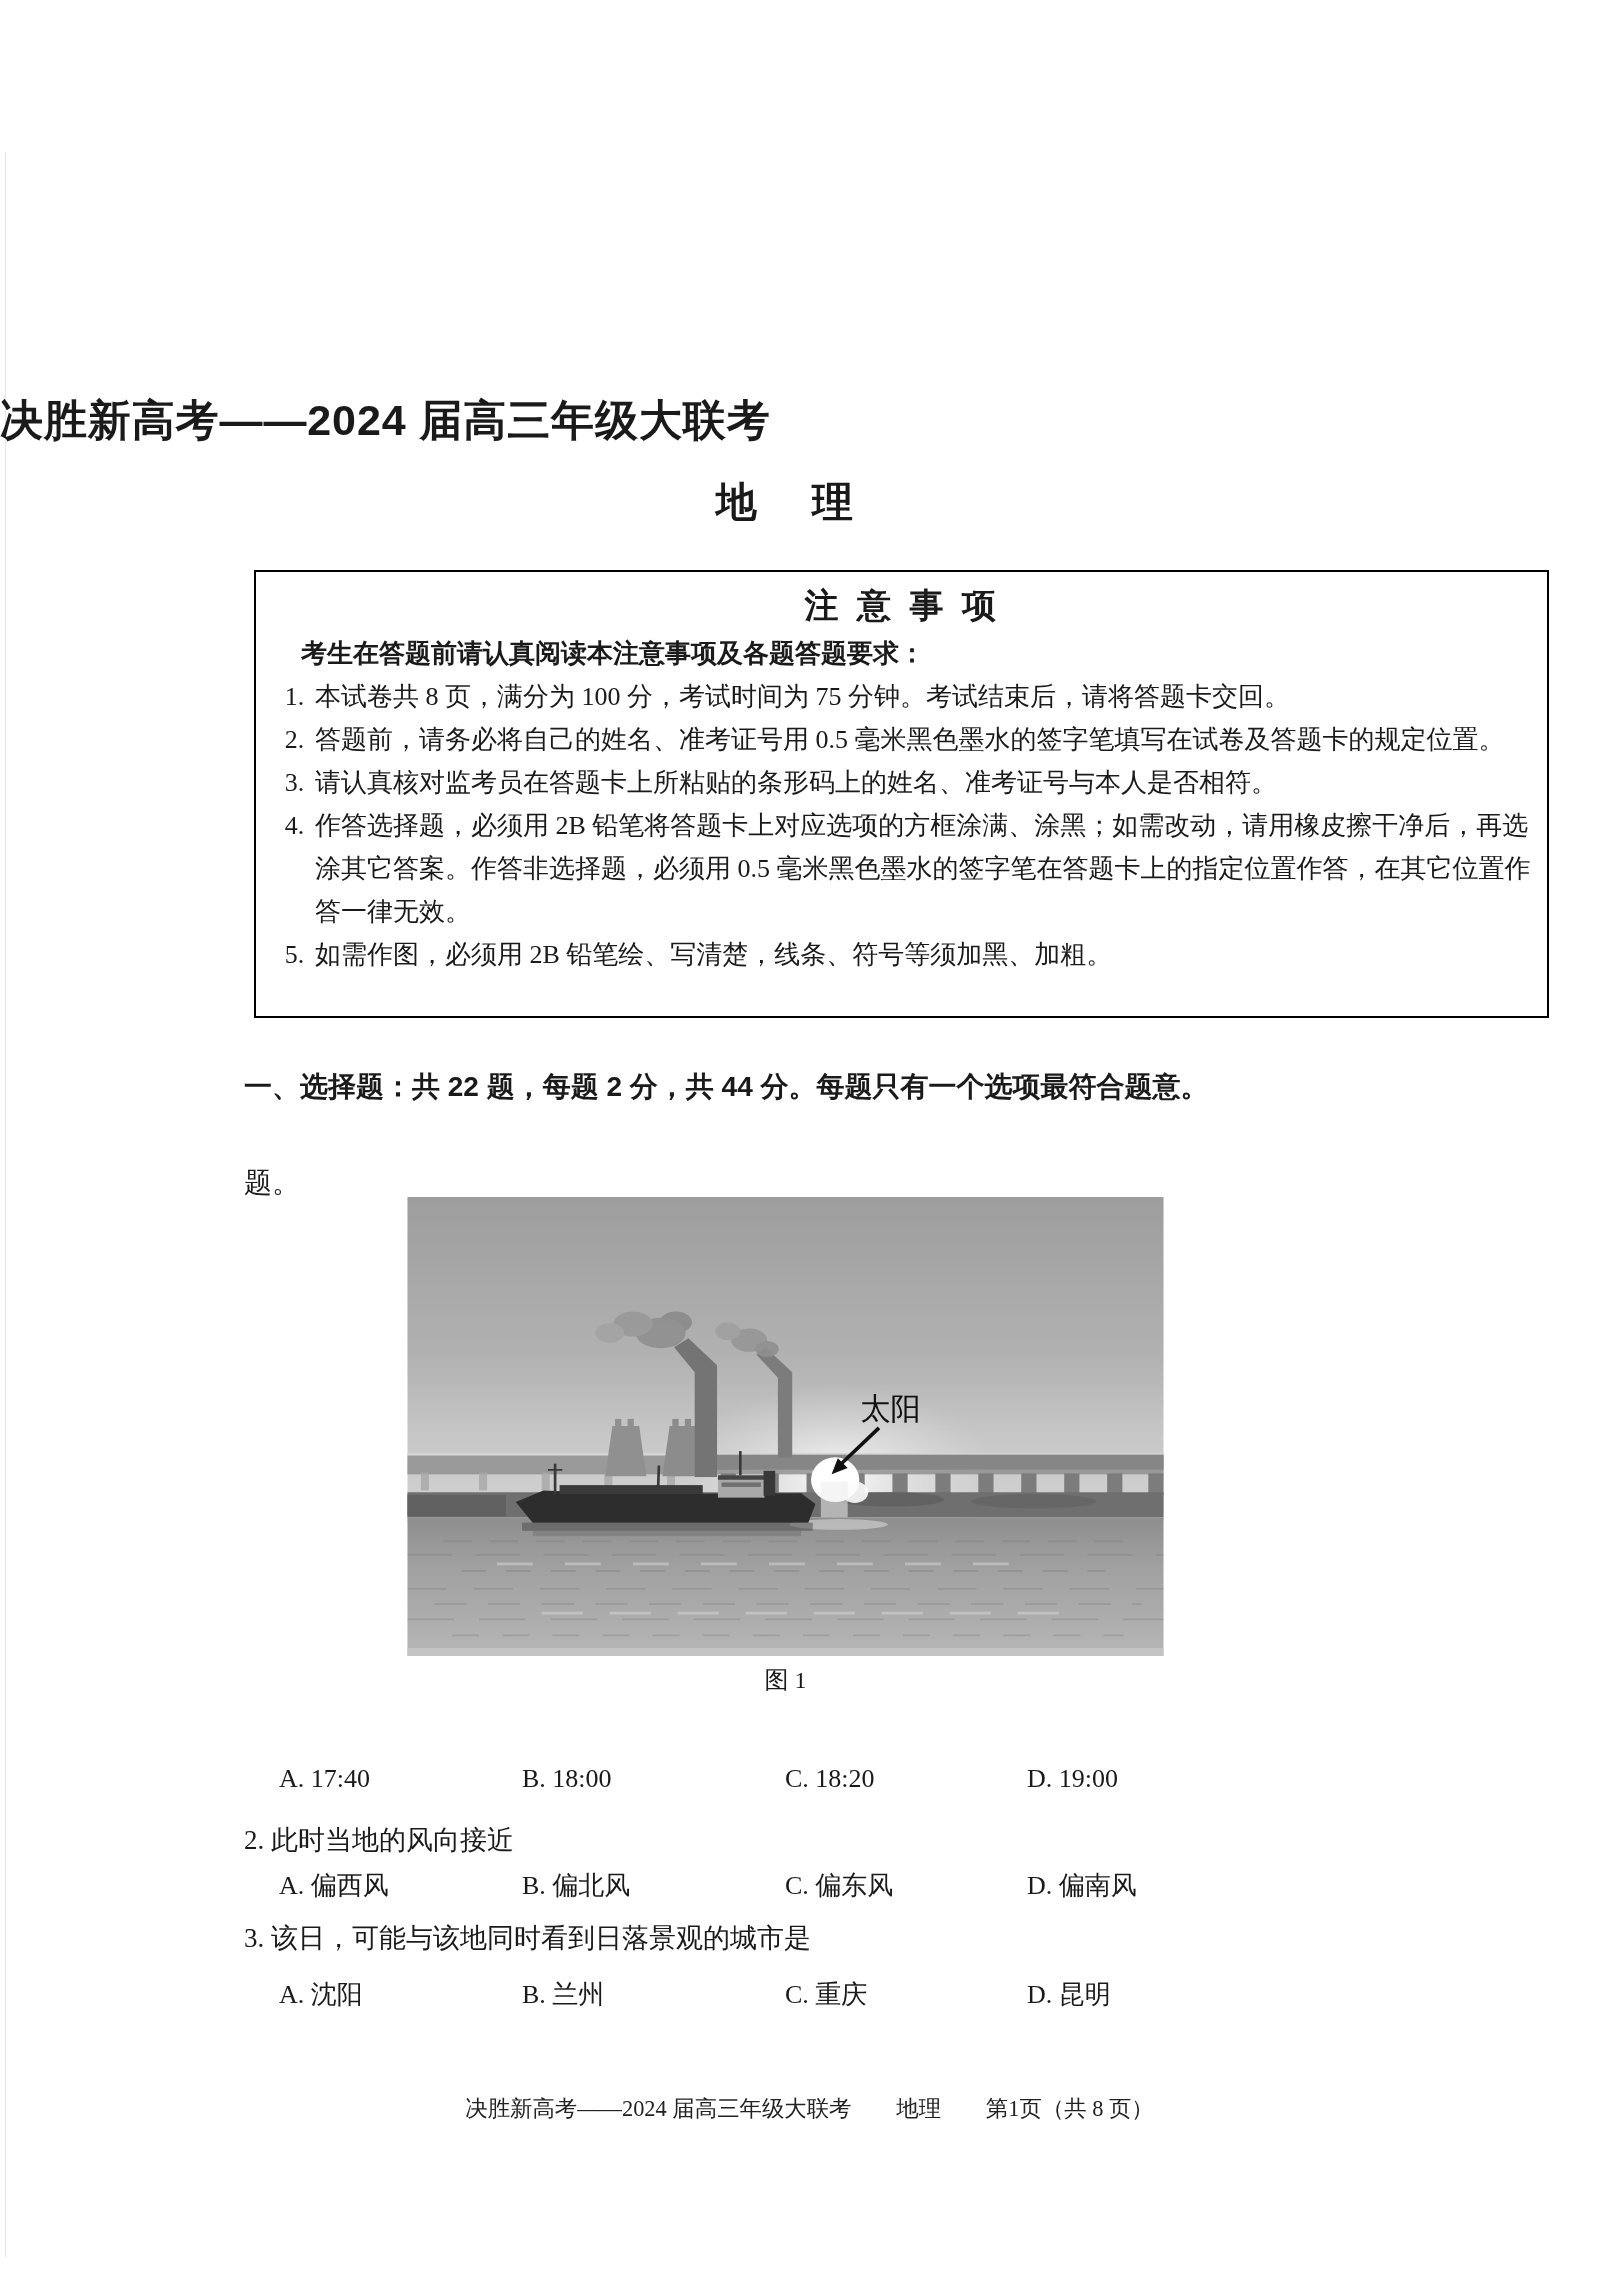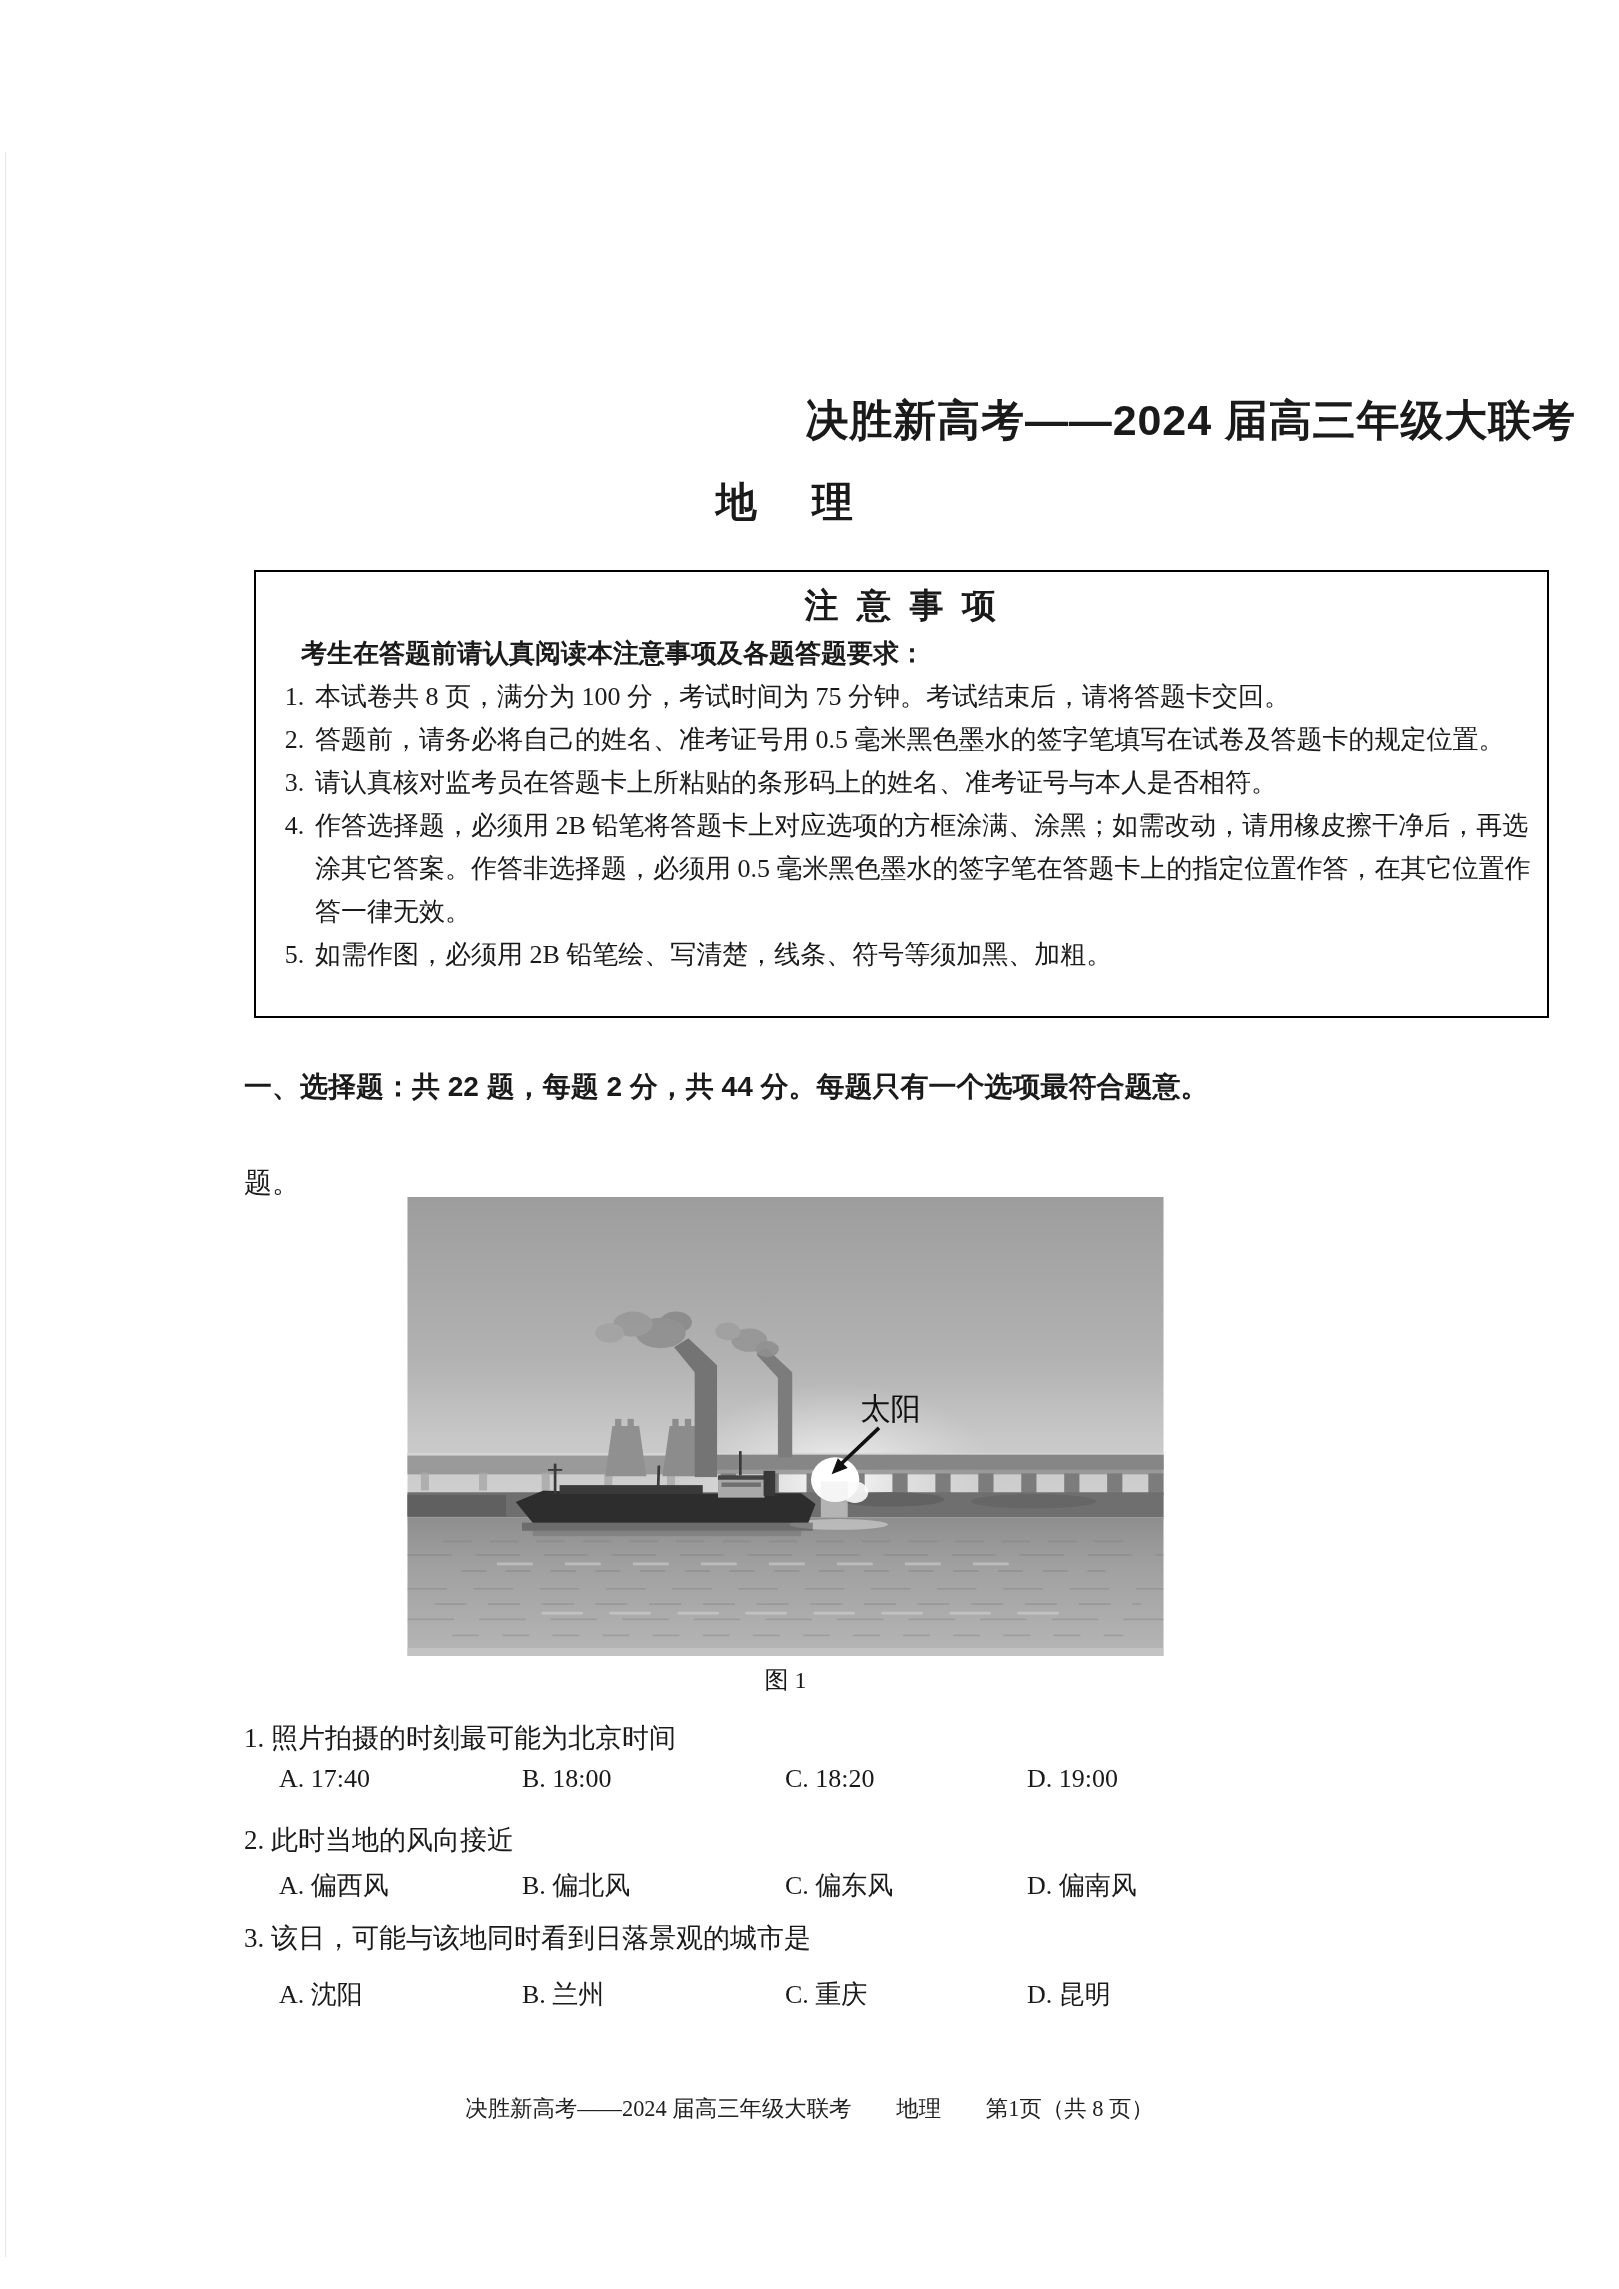--- a/index.html
+++ b/index.html
@@ -4,21 +4,21 @@
 <style>
   html,body { margin:0; padding:0; background:#ffffff; }
   .page {
     position:relative; width:1619px; height:2289px;
     background:#ffffff; overflow:hidden;
     font-family:"Liberation Serif", serif; color:#1a1a1a;
   }
   .scan-edge { position:absolute; left:4.5px; top:152px; width:1.8px; height:2105px; background:#e7e7e7; }
 
   .doc-title {
-    position:absolute; top:392px; left:0; width:1576px; text-align:right;
+    position:absolute; top:392px; left:0; width:1576px; text-align:left;
     font-family:"Liberation Sans", sans-serif; font-weight:700; font-size:43px; letter-spacing:0.9px;
     white-space:nowrap;
   }
   .doc-subject {
     position:absolute; top:475px; left:0; width:1576px; text-align:center;
     font-family:"Liberation Sans", sans-serif; font-weight:700; font-size:41px; letter-spacing:7.2px;
     white-space:nowrap;
   }
 
   .notice-box {
@@ -226,21 +226,20 @@
       <g>
         <text x="506" y="248" font-size="34" fill="#111111" font-family="Liberation Sans, sans-serif">太阳</text>
         <line x1="527" y1="258" x2="484" y2="299" stroke="#111111" stroke-width="4"></line>
         <polygon points="474,310 481,292 492,303" fill="#111111"></polygon>
       </g>
     </svg>
   </div>
 
   <div class="fig-caption">图 1</div>
 
-  <div class="q-stem stem-1">1. 照片拍摄的时刻最可能为北京时间</div>
   <div class="q-opts opts-1">
     <span class="opt-a">A. 17:40</span>
     <span class="opt-b">B. 18:00</span>
     <span class="opt-c">C. 18:20</span>
     <span class="opt-d">D. 19:00</span>
   </div>
 
   <div class="q-stem stem-2">2. 此时当地的风向接近</div>
   <div class="q-opts opts-2">
     <span class="opt-a">A. 偏西风</span>

